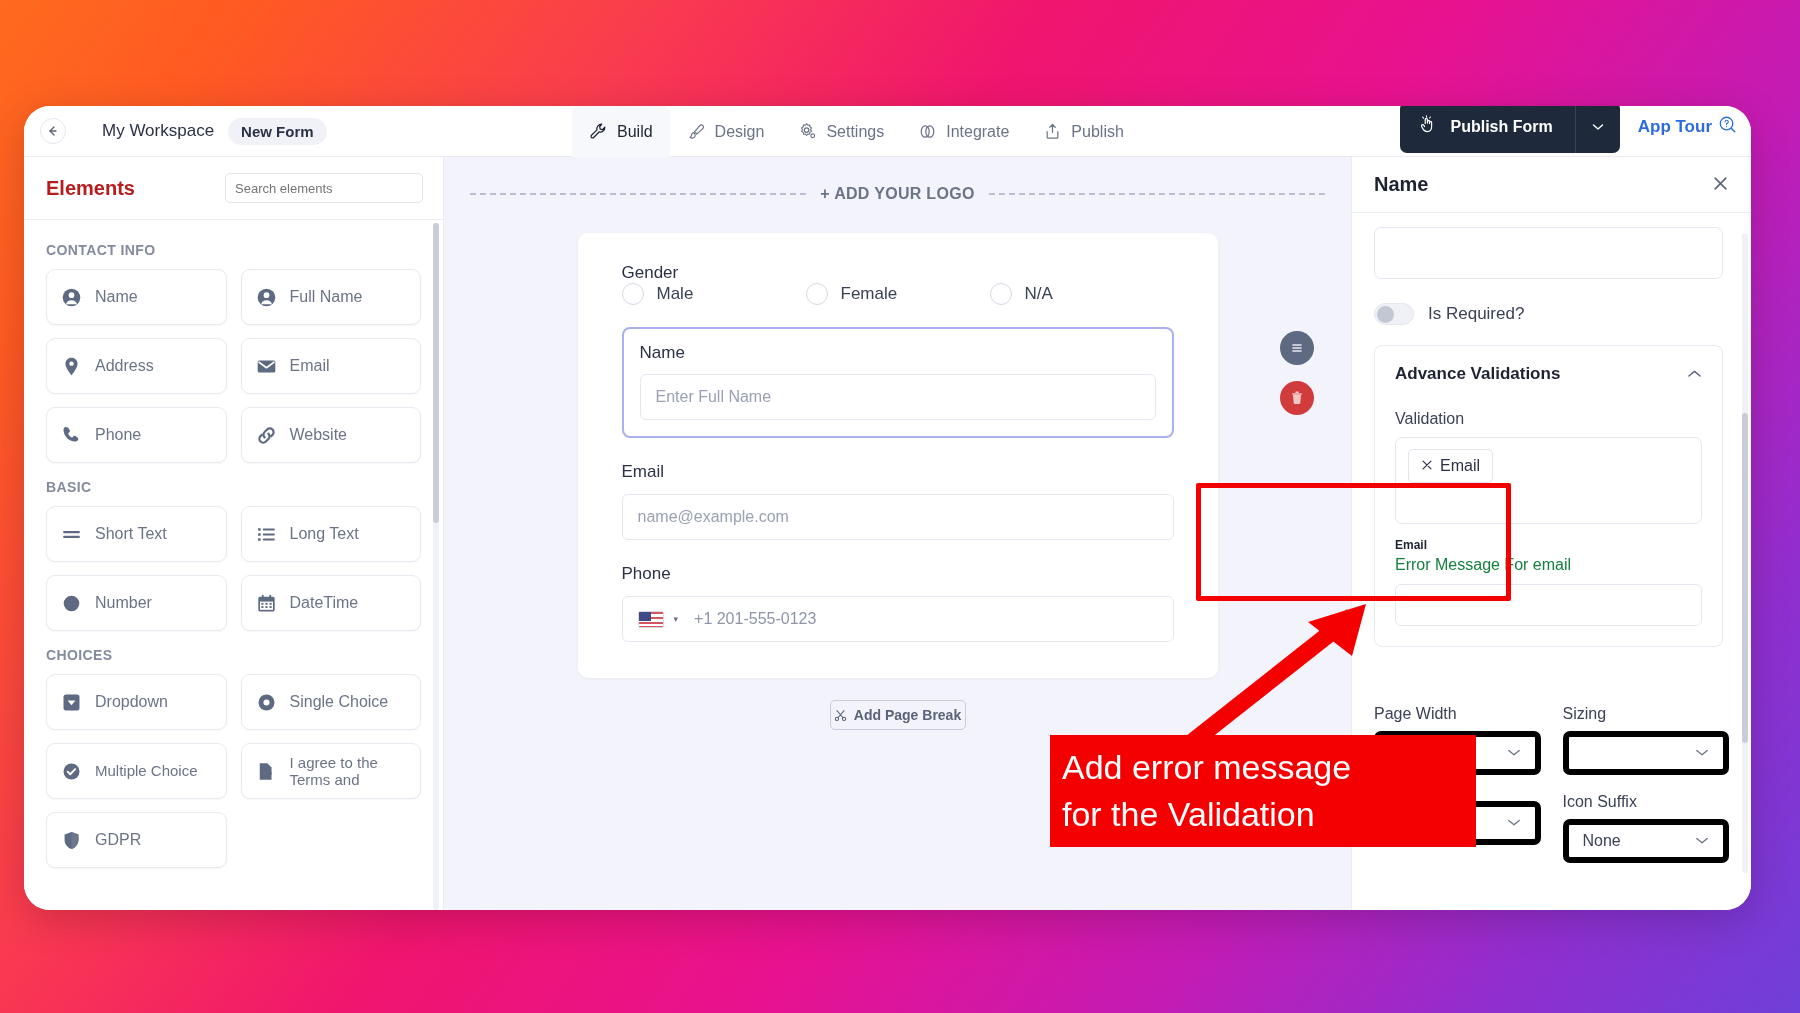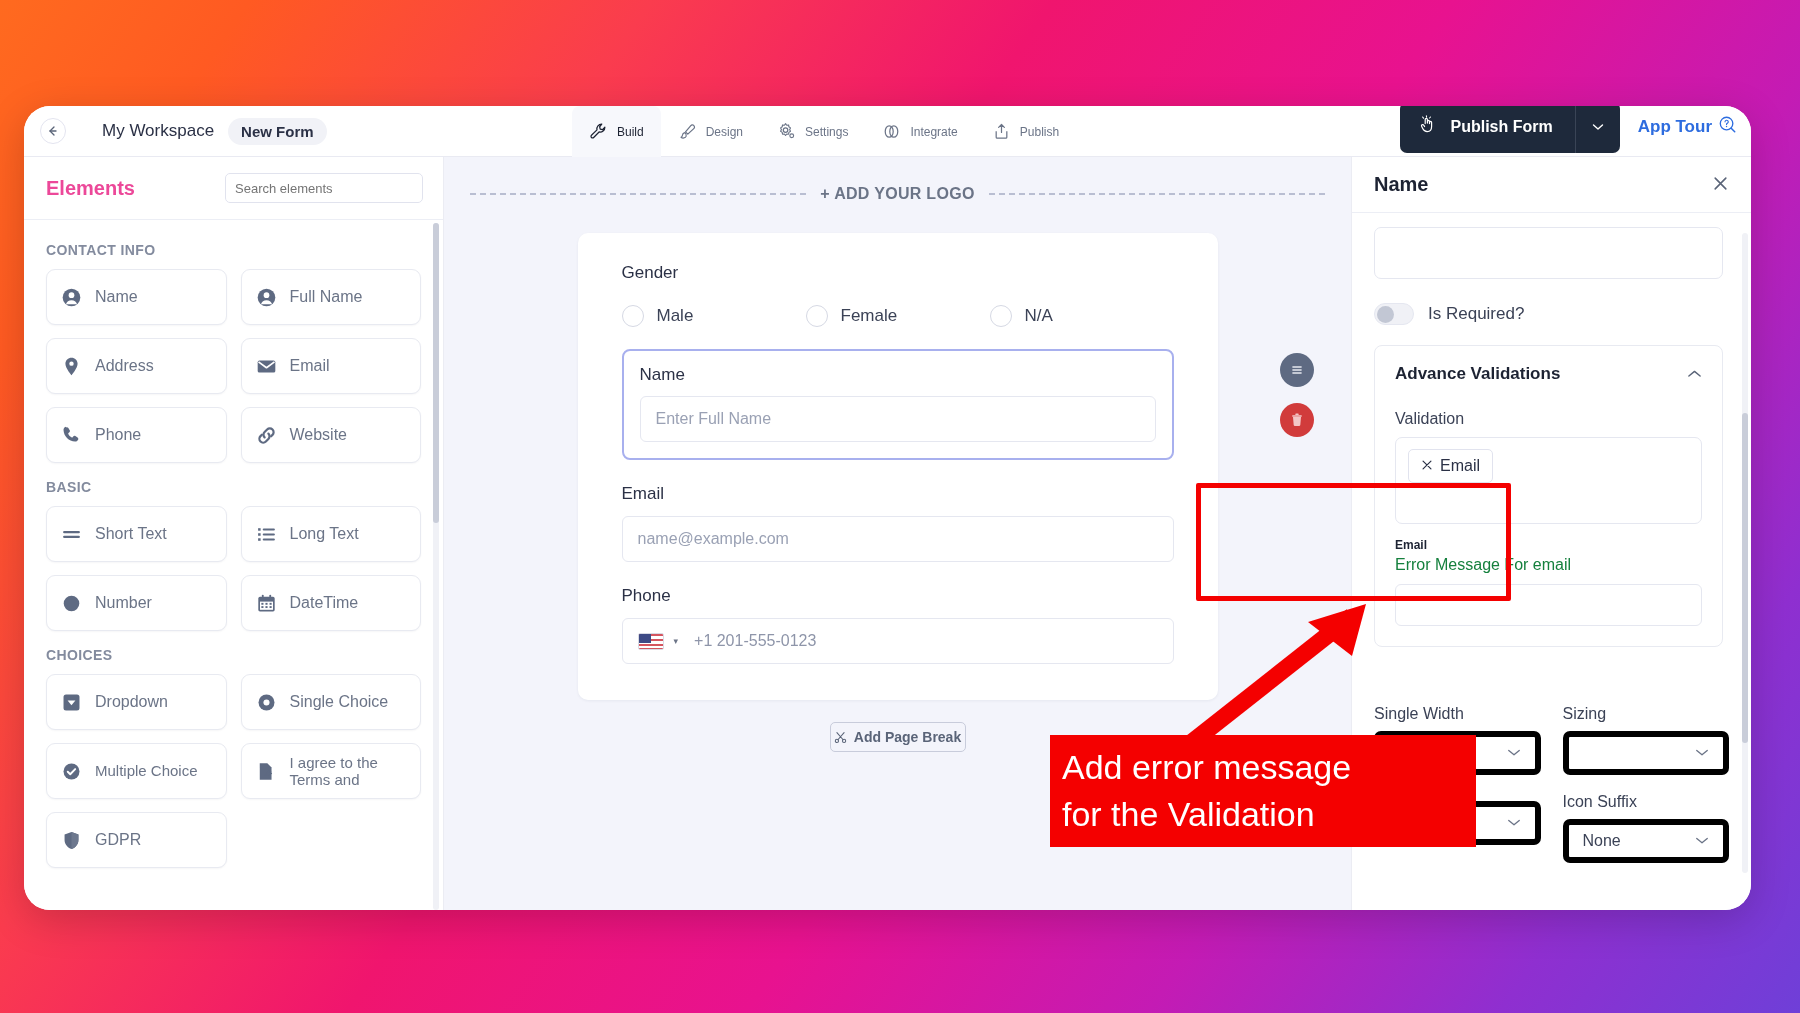--- a/index.html
+++ b/index.html
@@ -45,21 +45,21 @@
   .form-chip {
     margin-left: 14px; font-size: 15px; font-weight: 700; color: #2b3146;
     background: #f1f2f7; border-radius: 14px; padding: 5px 13px;
   }
   #tabs {
     position: absolute; left: 548px; top: 0;
     display: flex; align-items: stretch; height: 51px;
   }
   .tab {
     display: flex; align-items: center; gap: 9px;
-    padding: 3px 17px; font-size: 12px; color: #6b7487;
+    padding: 3px 17px; font-size: 16px; color: #6b7487;
     height: 51px;
   }
   .tab .ic { display: flex; align-items: center; }
   .tab.active {
     color: #1d2333; font-weight: 500;
     background: #f7f8fc;
     border-top-left-radius: 8px; border-top-right-radius: 8px;
   }
   #topbar-right {
     position: absolute; right: 0; top: 0; height: 42px;
@@ -93,21 +93,21 @@
   #left-panel {
     width: 420px; background: #fff; position: relative;
     display: flex; flex-direction: column;
     border-right: 1px solid #ebecf3;
   }
   #elements-header {
     display: flex; align-items: center; justify-content: space-between;
     padding: 16px 20px 16px 22px;
     border-bottom: 1px solid #eceef5;
   }
-  #elements-title { font-size: 20px; font-weight: 700; color: #ec4899; }
+  #elements-title { font-size: 20px; font-weight: 700; color: #b91c1c; }
   #search-elements {
     width: 198px; height: 30px; border: 1px solid #e1e3ee; border-radius: 5px;
     font-size: 13px; color: #9aa1b4; padding: 0 9px;
     font-family: "Liberation Sans", sans-serif; background: #fff;
   }
   #elements-scroll {
     flex: 1; overflow: hidden; padding: 18px 22px 0 22px; position: relative;
   }
   .cat-label {
     font-size: 14px; font-weight: 600; color: #838b9e;
@@ -142,21 +142,21 @@
   }
   .dash { flex: 1; border-top: 2px dashed #b9bed2; }
   #logo-text {
     font-size: 16px; font-weight: 700; color: #6b7487; letter-spacing: .3px;
   }
   #form-card {
     margin: 30px auto 0 auto; width: 640px; background: #fff;
     border-radius: 10px; padding: 30px 44px 36px 44px;
     box-shadow: 0 1px 3px rgba(20,30,60,.06);
   }
-  .fld-label { font-size: 17px; color: #2b3146; margin-bottom: 22px; }
+  .fld-label { font-size: 17px; color: #2b3146; margin-bottom: 0; }
   #gender-opts { display: flex; gap: 0; }
   .radio-opt { display: flex; align-items: center; gap: 13px; width: 186px; }
   .radio-circle {
     width: 22px; height: 22px; border-radius: 50%;
     border: 1.5px solid #d6d9e4; background: #fff;
   }
   .radio-lbl { font-size: 17px; color: #3b4256; }
   #name-block {
     margin-top: 22px; position: relative;
     border: 2px solid #a8b0ee; border-radius: 8px;
@@ -687,21 +687,21 @@
 
           <div id="err-block">
             <div id="err-caption">Email</div>
             <div id="err-title">Error Message For email</div>
             <div id="err-input"></div>
           </div>
         </div>
 
         <div id="bottom-grid">
           <div>
-            <div class="sel-label">Single Width</div>
+            <div class="sel-label">Page Width</div>
             <div class="select">
               <span></span>
               <span class="chev">
                 <svg width="14" height="9" viewBox="0 0 16 10">
                     <path d="M2 2.6 8 7.6 14 2.6" fill="none" stroke="#6b7487" stroke-width="1.5" stroke-linecap="round" stroke-linejoin="round"></path>
                   </svg>
               </span>
             </div>
           </div>
           <div>

